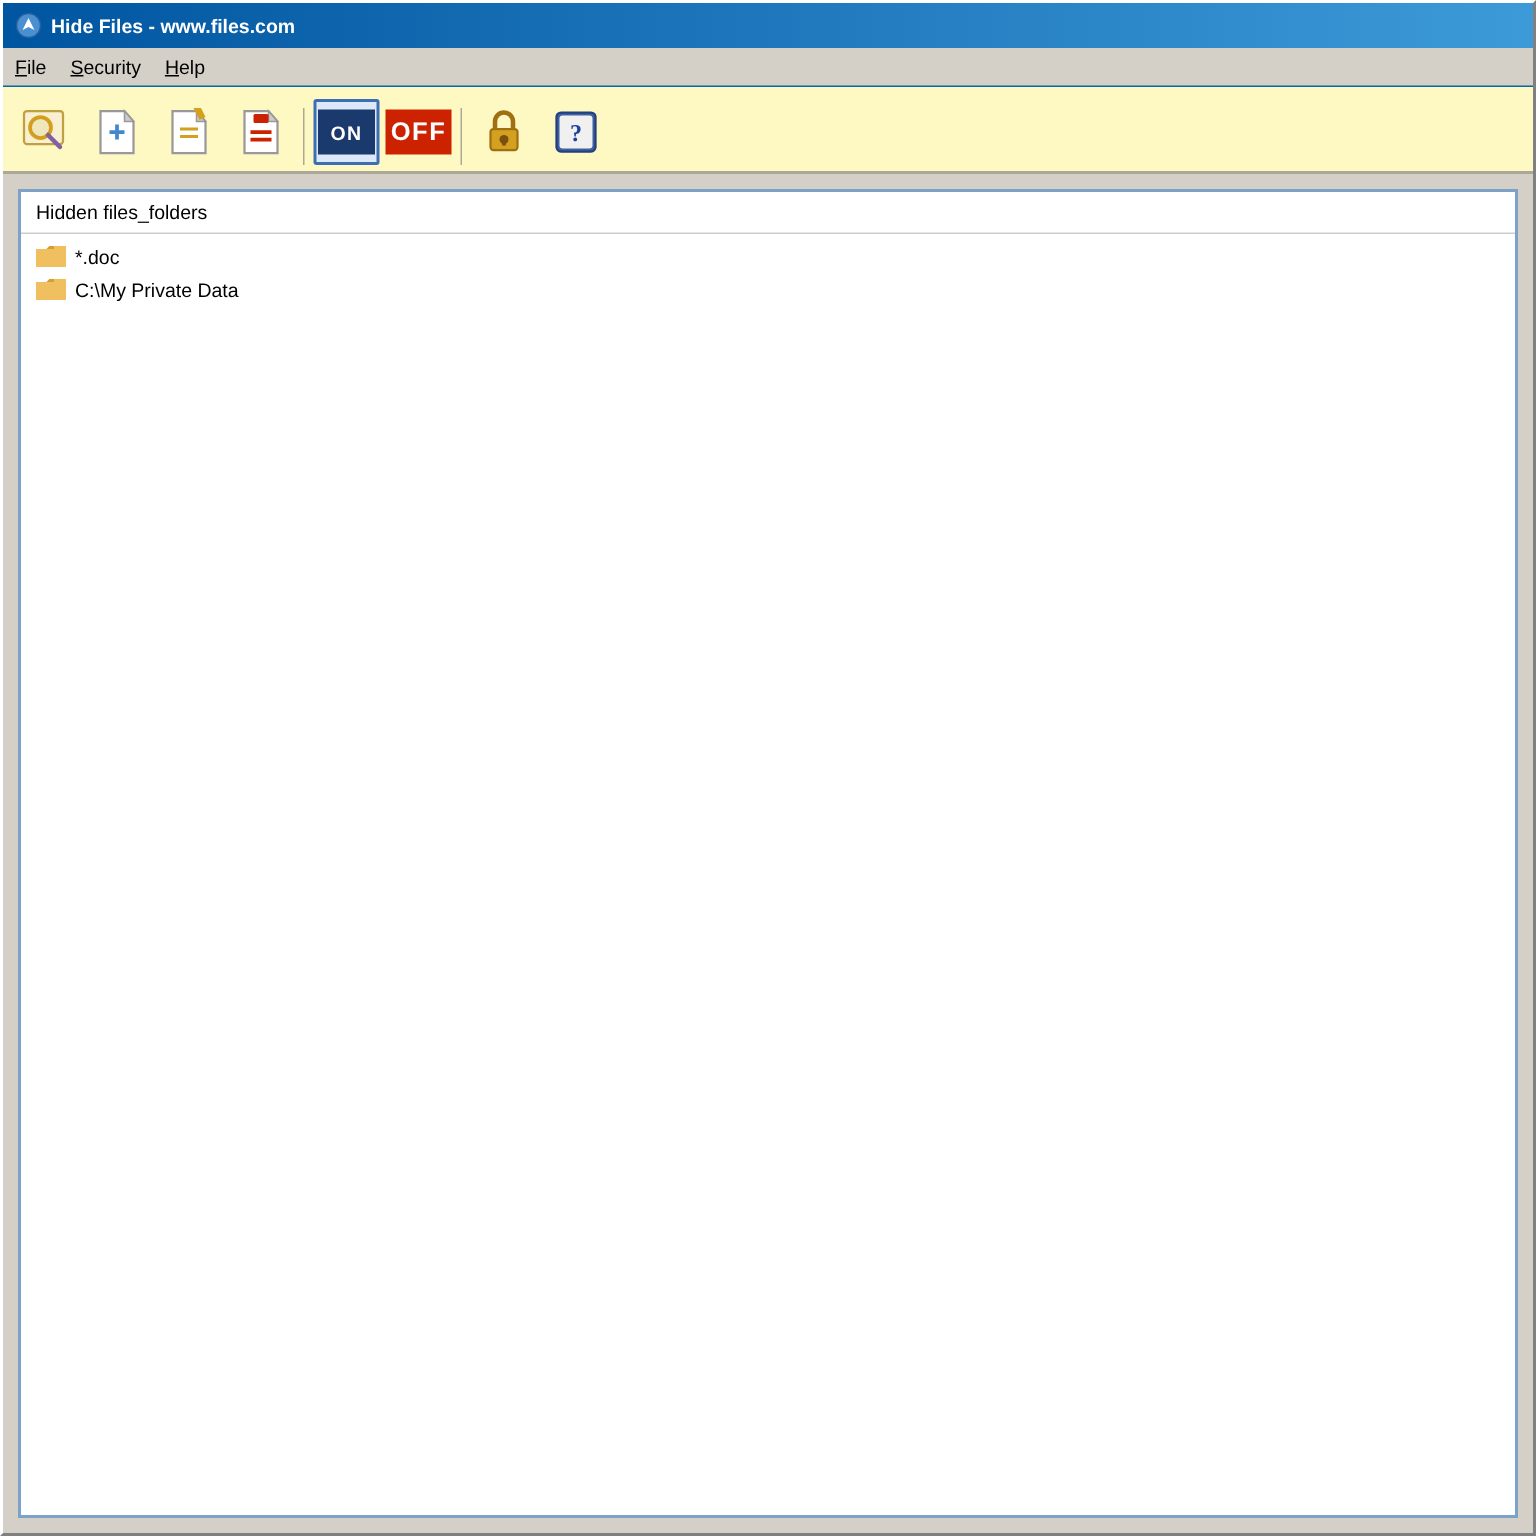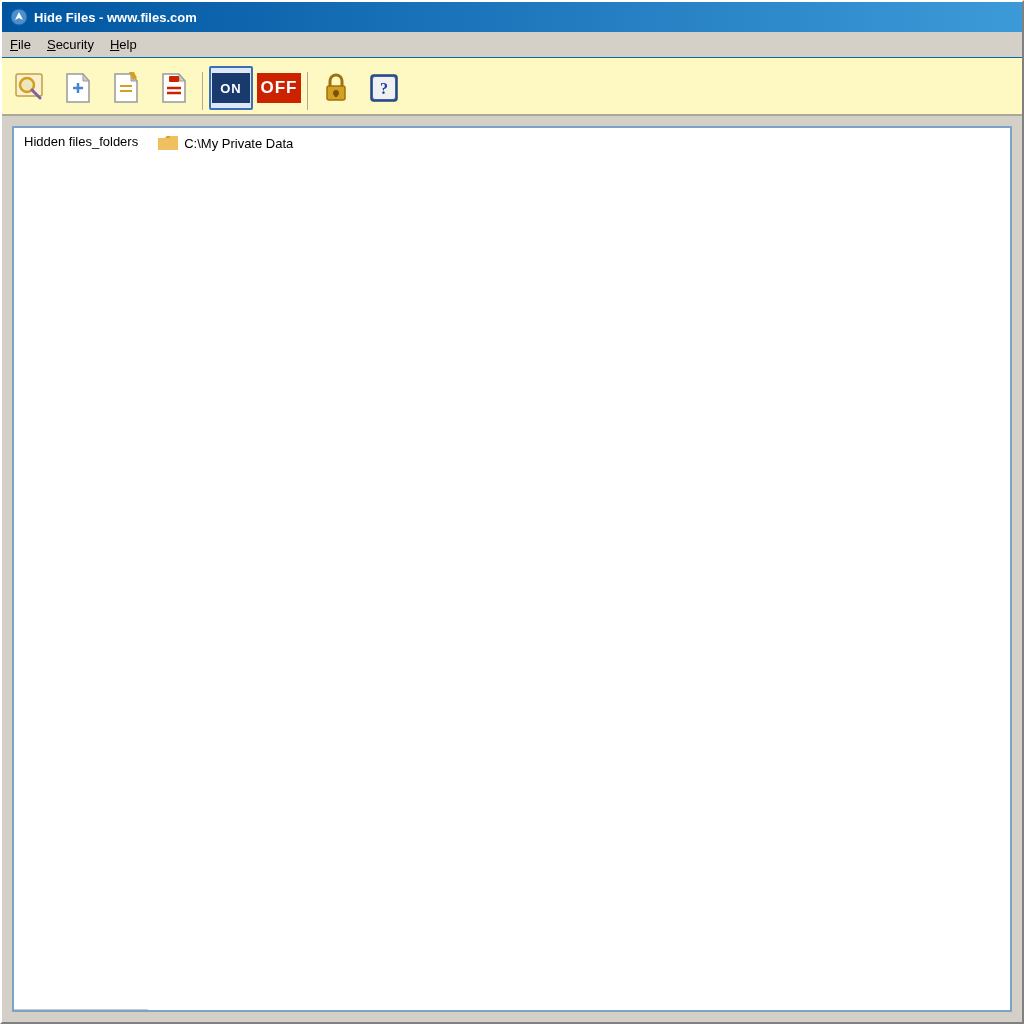--- a/index.html
+++ b/index.html
@@ -110,21 +110,21 @@
       background: #d4d0c8;
       overflow: hidden;
     }
 
     .file-list-container {
       width: 100%;
       height: 100%;
       background: white;
       border: 2px solid #7da2c8;
       display: flex;
-      flex-direction: row;
+      flex-direction: column;
     }
 
     .file-list-header {
       padding: 6px 10px;
       font-size: 13px;
       color: #000;
       border-bottom: 1px solid #ccc;
       background: white;
     }
 
@@ -302,20 +302,28 @@
 
   </div>
 
   <div class="content-area">
     <div class="file-list-container">
 
       <div class="file-list-header">Hidden files_folders</div>
 
       <div class="file-list">
 
+        <div class="file-item">
+          <svg class="folder-icon" viewBox="0 0 20 16">
+            <path d="M0,3 L7,3 L9,1 L20,1 L20,15 L0,15 Z" class="folder-body"></path>
+            <path d="M0,3 L20,3 L20,15 L0,15 Z" class="folder-body"></path>
+            <path d="M0,3 L7,3 L9,1 L12,1 L12,3" class="folder-tab" fill="#d4a030"></path>
+          </svg>
+          <span class="file-name">*.doc</span>
+        </div>
 
 
         <div class="file-item">
           <svg class="folder-icon" viewBox="0 0 20 16">
             <path d="M0,3 L7,3 L9,1 L20,1 L20,15 L0,15 Z" class="folder-body"></path>
             <path d="M0,3 L20,3 L20,15 L0,15 Z" class="folder-body"></path>
             <path d="M0,3 L7,3 L9,1 L12,1 L12,3" fill="#d4a030"></path>
           </svg>
           <span class="file-name">C:\My Private Data</span>
         </div>

